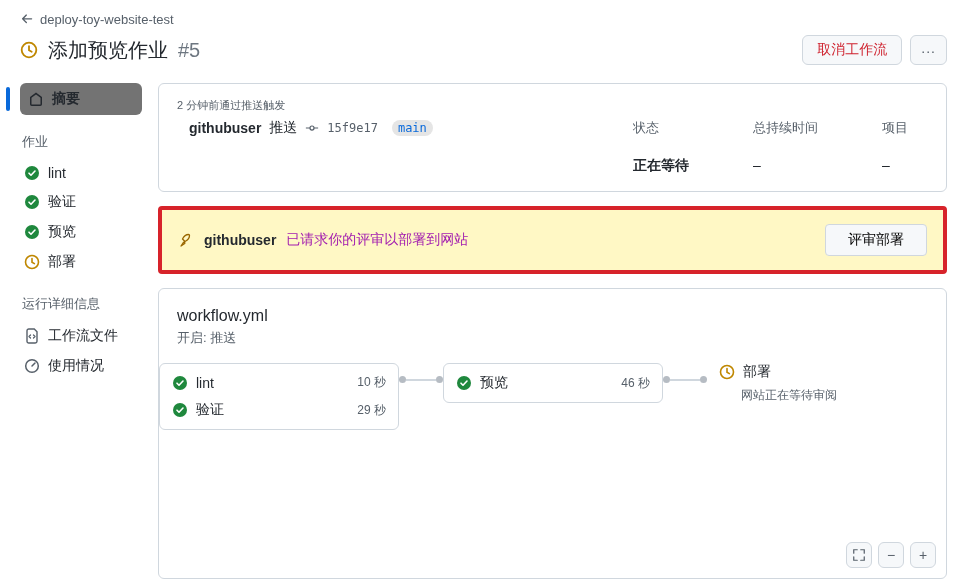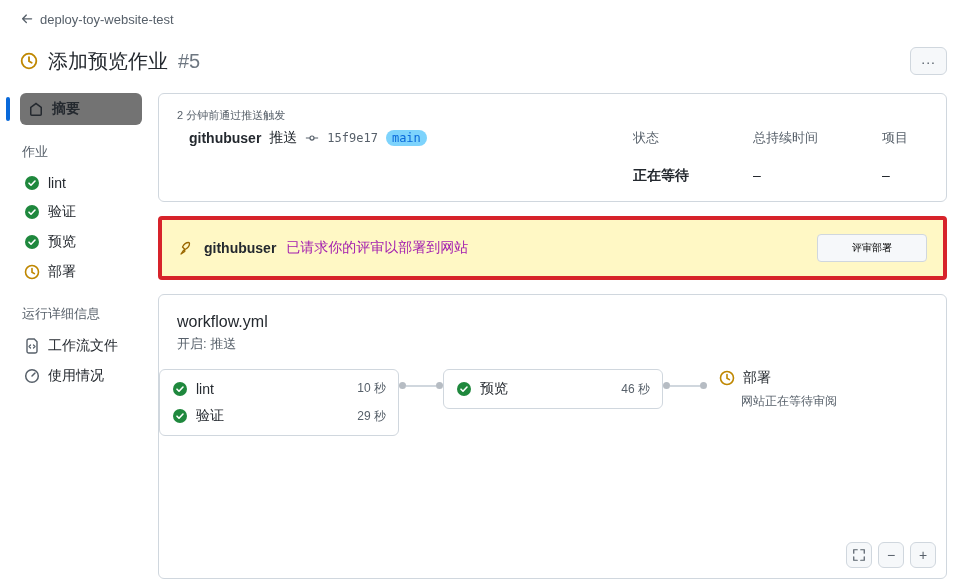--- a/index.html
+++ b/index.html
@@ -1,48 +1,48 @@
 <!DOCTYPE html>
 <html><head>
 <meta charset="utf-8">
 <style>
 * { box-sizing: border-box; margin: 0; padding: 0; }
 body { font-family: -apple-system, BlinkMacSystemFont, "Segoe UI", Helvetica, Arial, sans-serif; font-size: 14px; color: #24292f; background: #fff; }
 .page { width: 967px; height: 587px; display: flex; flex-direction: column; padding: 12px 20px 8px 20px; }
-.header-row { display: flex; align-items: flex-start; gap: 6px; color: #57606a; font-size: 13px; margin-bottom: 20px; }
+.header-row { display: flex; align-items: flex-start; gap: 6px; color: #57606a; font-size: 13px; margin-bottom: 8px; }
 .title-row { display: flex; align-items: center; justify-content: space-between; }
 .title-left { display: flex; align-items: center; gap: 10px; }
 .title-text { font-size: 20px; font-weight: 400; }
 .title-number { color: #6e7781; font-size: 20px; }
 .title-actions { display: flex; gap: 8px; }
 .btn-cancel { border: 1px solid #d0d7de; background: #f6f8fa; color: #cf222e; padding: 5px 14px; border-radius: 6px; font-size: 14px; cursor: pointer; }
 .btn-dots { border: 1px solid #d0d7de; background: #f6f8fa; color: #57606a; padding: 5px 10px; border-radius: 6px; cursor: pointer; letter-spacing: 1px; }
 .body { display: flex; gap: 16px; margin-top: 18px; flex: 1; }
 .sidebar { width: 122px; flex-shrink: 0; }
 .summary-tab { display: flex; align-items: center; gap: 8px; padding: 7px 8px; background: #737373; border-radius: 6px; font-weight: 600; font-size: 14px; position: relative; }
 .summary-tab::before { content: ""; position: absolute; left: -14px; top: 4px; bottom: 4px; width: 4px; background: #0969da; border-radius: 2px; }
 .sec-label { color: #57606a; font-size: 13px; margin: 18px 0 8px 2px; }
 .job-item { display: flex; align-items: center; gap: 8px; padding: 6px 4px; font-size: 14px; color: #24292f; }
 .main { flex: 1; display: flex; flex-direction: column; gap: 14px; min-width: 0; }
 .meta-card { border: 1px solid #d0d7de; border-radius: 6px; padding: 14px 18px 16px; }
 .meta-top { color: #57606a; font-size: 11px; margin-bottom: 6px; }
 .meta-bottom { display: flex; align-items: flex-start; gap: 60px; }
 .meta-user-row { display: flex; align-items: center; gap: 8px; font-size: 14px; padding-left: 12px; }
 .meta-user { font-weight: 600; }
 .commit-hash { color: #57606a; font-family: ui-monospace, monospace; font-size: 12px; }
-.branch-badge { background: #7dd3fc; color: #0969da; padding: 1px 6px; border-radius: 10px; font-size: 12px; font-family: ui-monospace, monospace; }
+.branch-badge { background: #e5e5e5; color: #0969da; padding: 1px 6px; border-radius: 10px; font-size: 12px; font-family: ui-monospace, monospace; margin-left: 6px; }
 .meta-cols { display: flex; gap: 64px; margin-left: auto; margin-right: 20px; }
 .meta-col { display: flex; flex-direction: column; gap: 20px; }
 .meta-head { color: #57606a; font-size: 13px; }
 .meta-val { font-size: 14px; font-weight: 600; }
 .meta-val.dash { font-weight: 400; }
 .review-banner { border: 4px solid #d7232a; background: #fff8c5; border-radius: 4px; padding: 14px 16px; display: flex; align-items: center; gap: 10px; }
 .review-user { font-weight: 600; }
 .review-text { color: #a21caf; }
-.btn-review { margin-left: auto; border: 1px solid #d0d7de; background: #f6f8fa; padding: 6px 34px; border-radius: 4px; font-size: 10px; cursor: pointer; }
+.btn-review { margin-left: auto; border: 1px solid #d0d7de; background: #f6f8fa; padding: 6px 22px; border-radius: 4px; font-size: 14px; cursor: pointer; }
 .graph-card { border: 1px solid #d0d7de; border-radius: 6px; padding: 18px 18px 12px; flex: 1; position: relative; }
 .wf-title { font-size: 16px; margin-bottom: 4px; }
 .wf-sub { font-size: 13px; color: #57606a; margin-bottom: 30px; }
 .graph { position: relative; height: 80px; }
 .node { position: absolute; border: 1px solid #d0d7de; border-radius: 6px; background: #fff; padding: 10px 12px; width: 240px; }
 .node-row { display: flex; align-items: center; gap: 8px; font-size: 14px; }
 .node-row + .node-row { margin-top: 10px; }
 .node-time { margin-left: auto; color: #57606a; font-size: 12px; }
 .node1 { left: 0; top: 0; }
 .node2 { left: 284px; top: 0; width: 220px; padding-bottom: 10px; }
@@ -80,20 +80,21 @@
   <div class="title-row">
     <div class="title-left">
       <svg class="icon-clock" viewBox="0 0 16 16">
           <circle cx="8" cy="8" r="6.5" fill="none" stroke="#bf8700" stroke-width="1.6"></circle>
           <path d="M8 4.5v3.7l2.4 1.4" fill="none" stroke="#bf8700" stroke-width="1.6" stroke-linecap="round"></path>
         </svg>
       <span class="title-text">添加预览作业</span>
       <span class="title-number">#5</span>
     </div>
     <div class="title-actions">
+      <button class="btn-cancel">取消工作流</button>
       <button class="btn-dots"><span class="btn-dots-txt">...</span></button>
     </div>
   </div>
 
   <div class="body">
     <div class="sidebar">
       <div class="summary-tab">
         <svg class="icon-home" viewBox="0 0 16 16">
             <path d="M8 1.5l6 4.5v7.25A1.75 1.75 0 0112.25 15h-8.5A1.75 1.75 0 012 13.25V6l6-4.5zm0 1.88L3.5 6.75v6.5c0 .14.11.25.25.25h8.5c.14 0 .25-.11.25-.25v-6.5L8 3.38z"></path>
           </svg>

